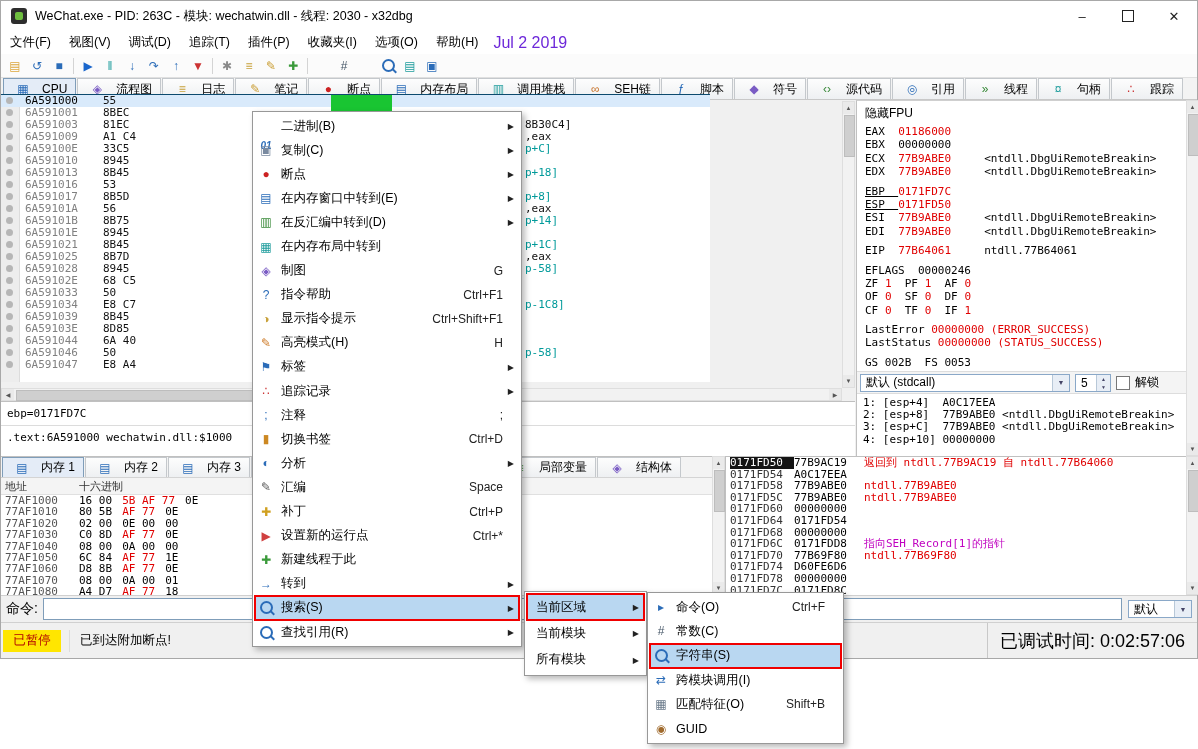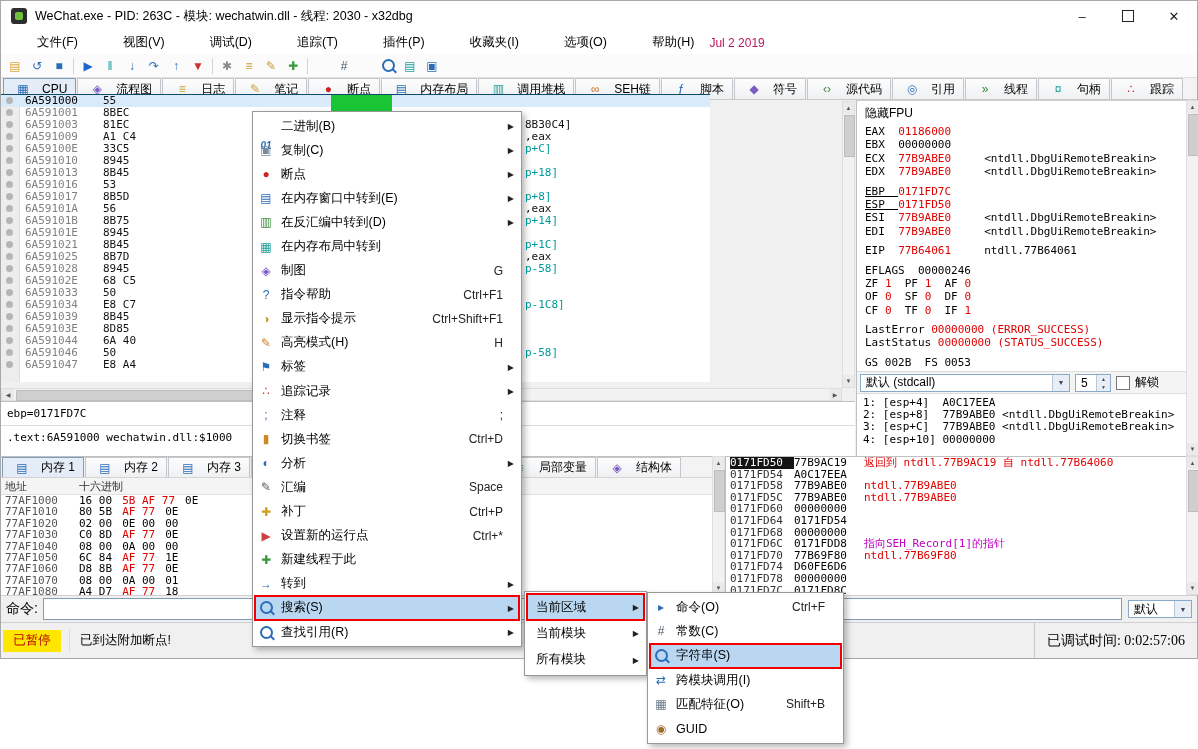--- a/index.html
+++ b/index.html
@@ -9,22 +9,22 @@
   
   .titlebar{position:absolute;left:0;top:0;width:100%;height:30px;background:#fff;display:flex;align-items:center;}
   .appicon{width:16px;height:16px;margin:0 8px 0 10px;background:#2d2d2d;border-radius:3px;position:relative;}
   .appicon::after{content:"";position:absolute;left:4px;top:4px;width:8px;height:8px;background:#6fbf3f;border-radius:2px;}
   .title{font-size:12.5px;}
   .wbtns{margin-left:auto;display:flex;height:100%;}
   .wbtn{width:46px;height:100%;display:flex;align-items:center;justify-content:center;font-size:13px;color:#222;}
   .maxglyph{width:10px;height:10px;border:1px solid #222;}
   
   .menubar{position:absolute;left:0;top:30px;width:100%;height:23px;background:#fff;display:flex;align-items:center;border-bottom:1px solid #e6e6e6;}
-  .mb-item{padding:0 9px;font-size:12.5px;height:100%;display:flex;align-items:center;margin-left:27px;}
-  .mbdate{font-size:12px;color:#be185d;padding-left:6px;}
+  .mb-item{padding:0 9px;font-size:12.5px;height:100%;display:flex;align-items:center;}
+  .mbdate{font-size:16px;color:#6d28d9;padding-left:6px;}
   
   .toolbar{position:absolute;left:0;top:53px;width:100%;height:24px;background:#fbfbfb;display:flex;align-items:center;border-bottom:1px solid #e0e0e0;padding-left:3px;box-sizing:border-box;}
   .tbtn{width:22px;height:20px;display:flex;align-items:center;justify-content:center;font-size:13px;border-radius:2px;}
   .tbtn .ic{margin:0;width:auto;}
   .tsep{width:1px;height:16px;background:#d4d4d4;margin:0 3px;}
   
   .tabbar{position:absolute;left:0;top:77px;width:100%;height:22px;background:#f3f3f3;display:flex;align-items:flex-end;border-bottom:1px solid #c8c8c8;padding-left:2px;box-sizing:border-box;}
   .tab{height:20px;display:flex;align-items:center;gap:4px;padding:0 8px;border:1px solid #c4c8cc;border-bottom:none;background:linear-gradient(#fdfdfd,#eef0f2);font-size:12px;margin-right:1px;white-space:nowrap;}
   .tab.active{background:#e4ecf7;border-color:#7f9db9;}
   .tico{font-size:11px;line-height:1;}
@@ -86,21 +86,21 @@
   .smagenta{color:#c000c0;}
   
   .cmdbar{position:absolute;left:0;top:594px;width:100%;height:27px;background:#f0f0f0;display:flex;align-items:center;padding:0 5px;box-sizing:border-box;border-top:1px solid #d0d0d0;}
   .cmdlabel{font-size:14px;margin-right:5px;}
   .cmdinput{flex:1;height:18px;border:1px solid #7f9db9;background:#fff;outline:none;font-family:"DejaVu Sans Mono",monospace;font-size:11px;}
   #cmd-combo{width:64px;margin-left:6px;}
   
   .statusbar{position:absolute;left:0;top:621px;width:100%;height:36px;background:#f0f0f0;display:flex;align-items:center;border-top:1px solid #d0d0d0;box-sizing:border-box;}
   .stbadge{width:58px;height:22px;background:#ffe600;color:#b00000;display:flex;align-items:center;justify-content:center;font-size:12.5px;margin-left:2px;}
   .stmsg{padding-left:10px;font-size:12.5px;border-left:1px solid #dcdcdc;margin-left:8px;height:22px;display:flex;align-items:center;}
-  .sttime{margin-left:auto;border-left:1px solid #c8c8c8;padding:0 12px;font-size:14px;height:100%;display:flex;align-items:center;font-family:Liberation Serif, serif;}
+  .sttime{margin-left:auto;border-left:1px solid #c8c8c8;padding:0 12px;font-size:18px;height:100%;display:flex;align-items:center;}
   
   .vsb{position:absolute;width:13px;background:#f2f2f2;border:1px solid #dedede;box-sizing:border-box;z-index:5;}
   .vsb .ar{position:absolute;left:0;width:100%;height:12px;display:flex;align-items:center;justify-content:center;font-size:6px;color:#555;background:#eaeaea;}
   .vsb .up{top:0;}
   .vsb .dn{bottom:0;}
   .vsb .th{position:absolute;left:1px;width:9px;height:40px;background:#cfcfcf;border:1px solid #bdbdbd;top:13px;}
   .hsb{position:absolute;height:13px;background:#f2f2f2;border:1px solid #dedede;box-sizing:border-box;z-index:5;}
   .hsb .ar{position:absolute;top:0;width:12px;height:100%;display:flex;align-items:center;justify-content:center;font-size:6px;color:#555;background:#eaeaea;}
   .hsb .lf{left:0;}
   .hsb .rt{right:0;}

